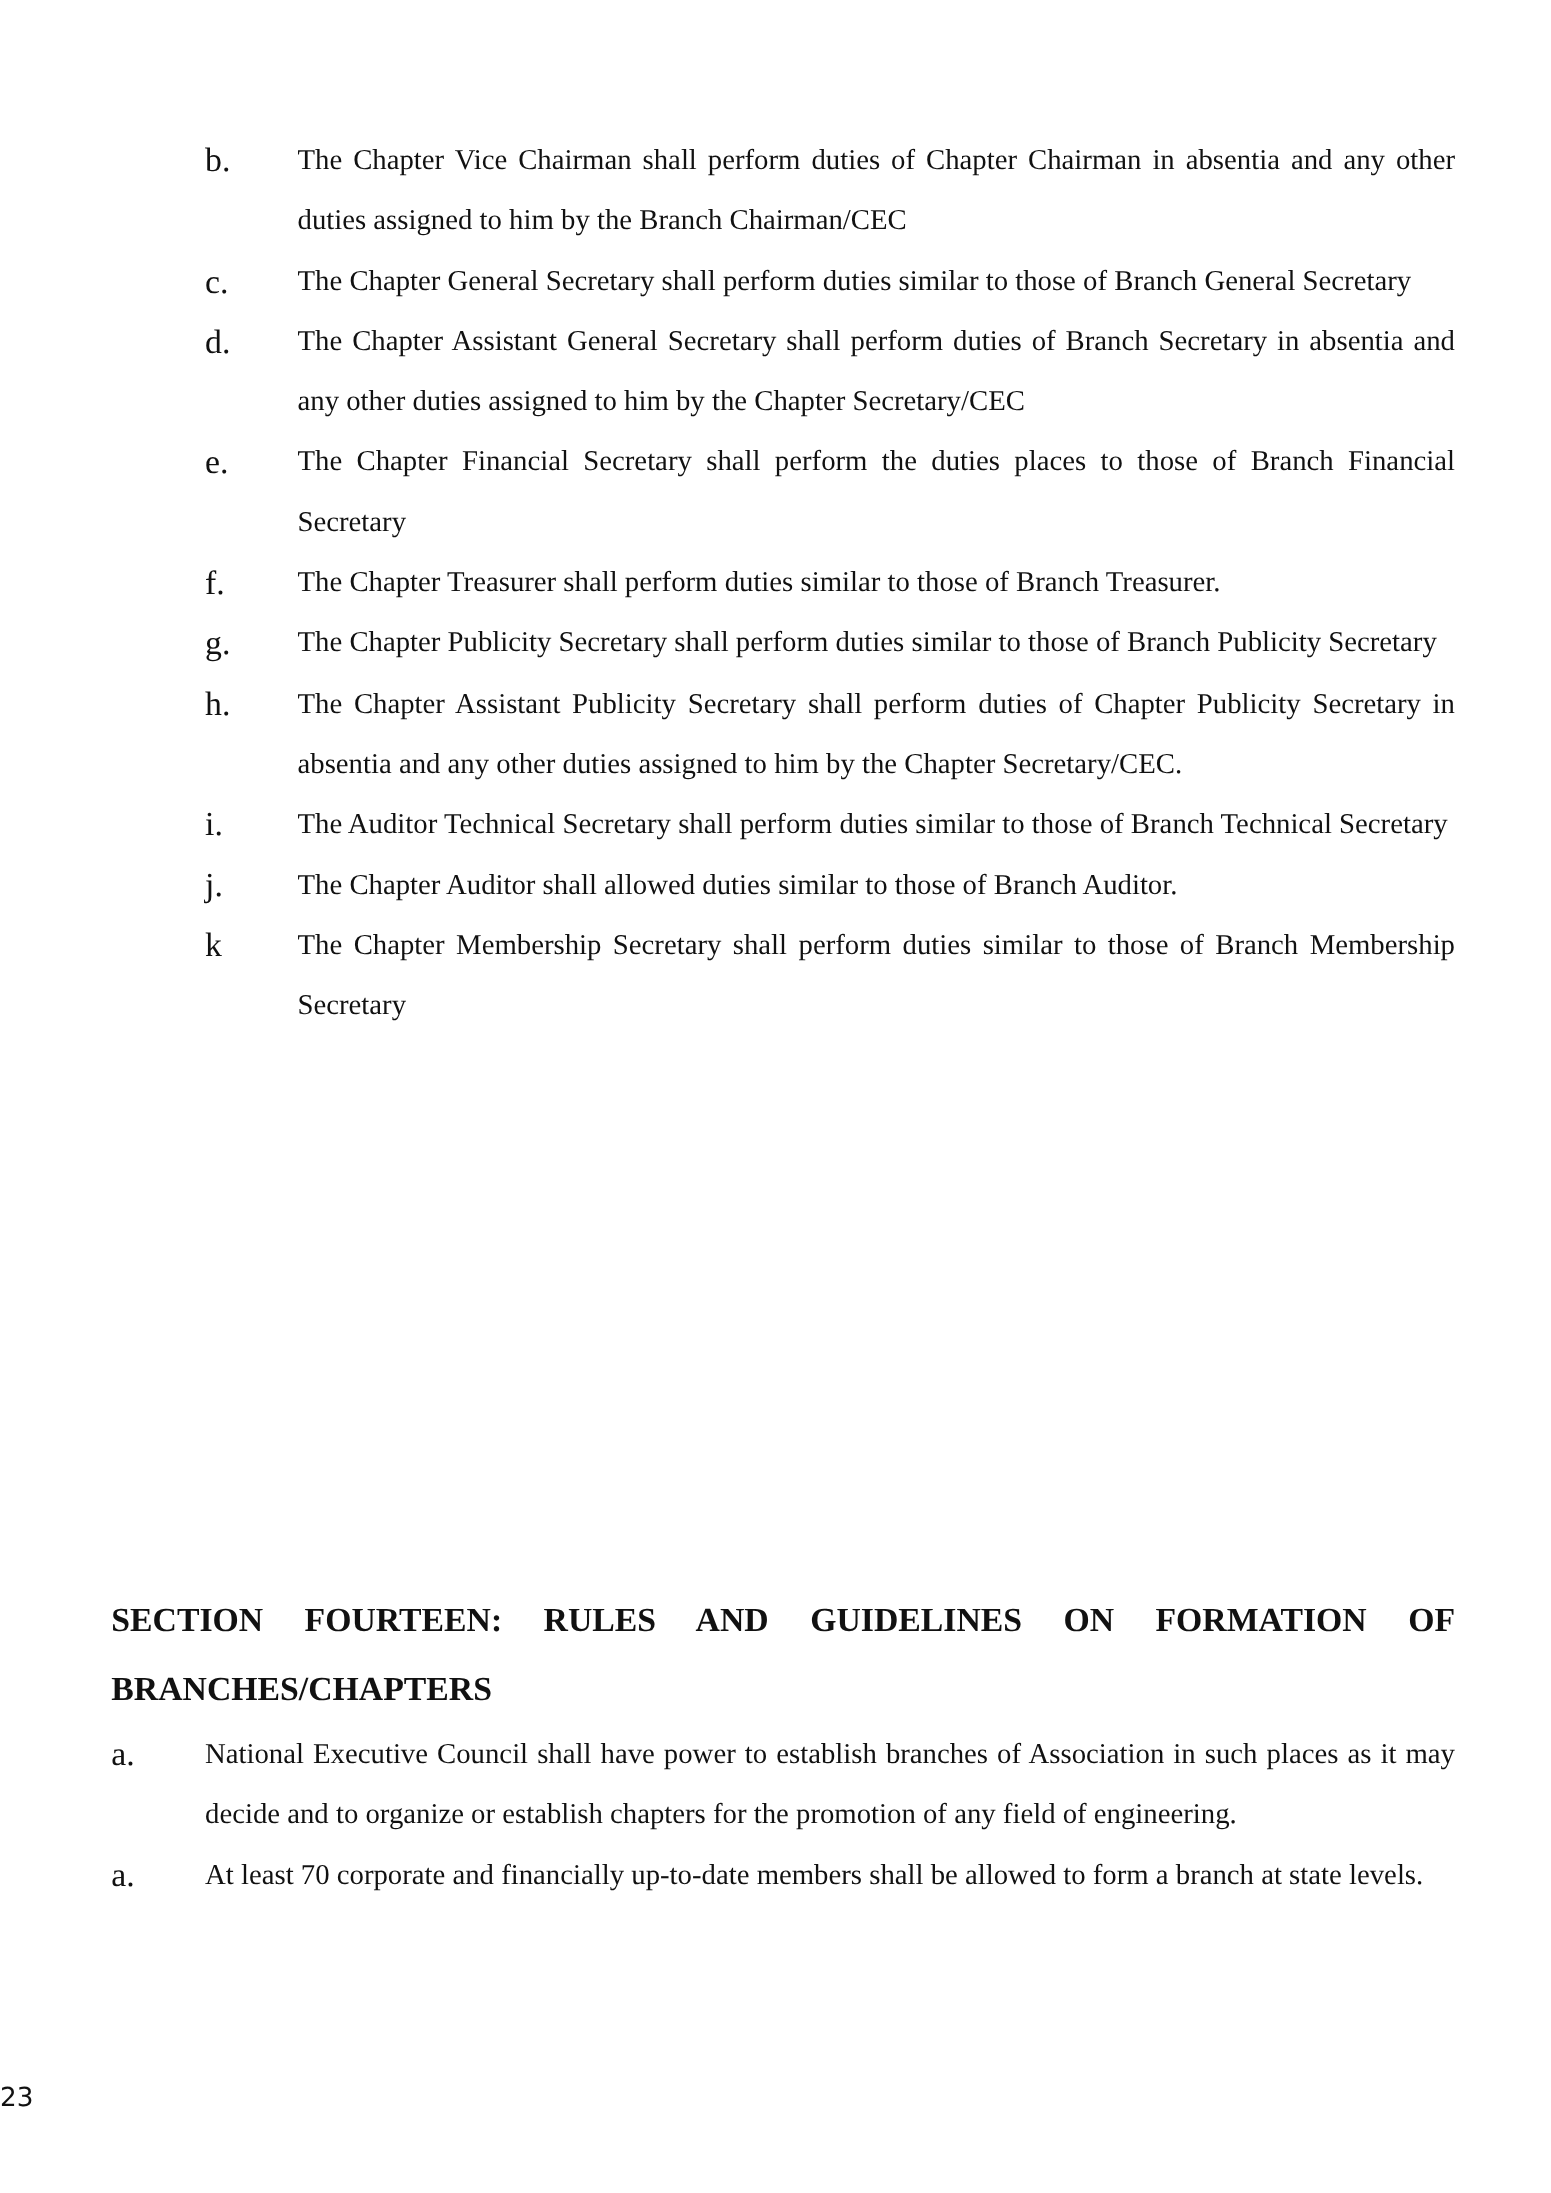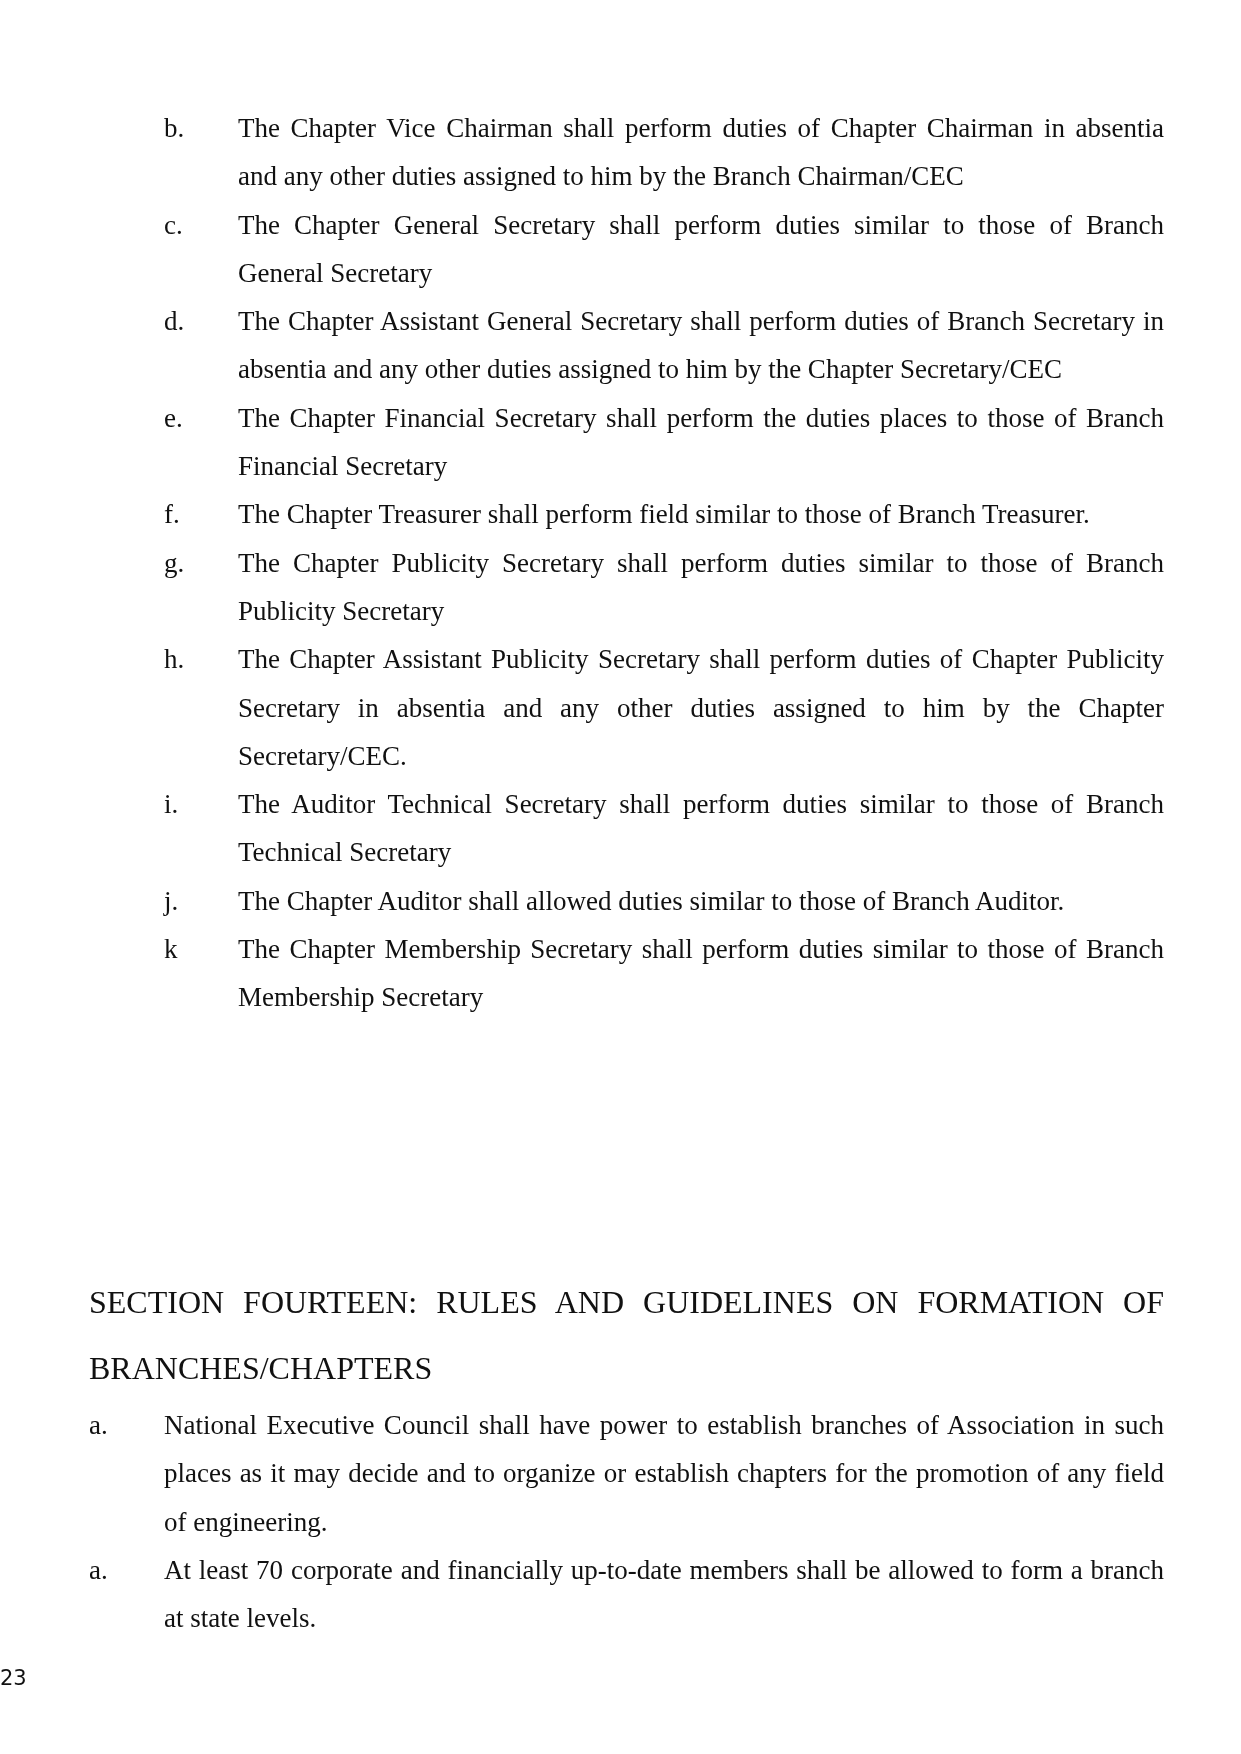--- a/index.html
+++ b/index.html
@@ -32,34 +32,34 @@
       display: flex;
       align-items: flex-start;
     }
     .item .label {
       flex: 0 0 74px;
       font-size: 27px;
       line-height: 48.3px;
     }
     .item .text {
       flex: 1 1 auto;
-      font-size: 27px;
+      font-size: 23px;
       line-height: 48.3px;
       text-align: justify;
     }
     .section {
       position: absolute;
       left: 89px;
       top: 1269px;
       width: 1075px;
     }
     .section-heading {
-      font-weight: normal;
-      font-size: 32px;
-      line-height: 66px;
+      font-weight: bold;
+      font-size: 27px;
+      line-height: 55px;
       text-align: justify;
       margin: 0;
       word-spacing: 6px;
     }
     .section .item .label {
       flex: 0 0 75px;
     }
     .page-number {
       position: absolute;
       left: 0;
@@ -88,21 +88,21 @@
     <div class="item">
       <span class="label">d.</span>
       <span class="text">The Chapter Assistant General Secretary shall perform duties of Branch Secretary in absentia and any other duties assigned to him by the Chapter Secretary/CEC</span>
     </div>
     <div class="item">
       <span class="label">e.</span>
       <span class="text">The Chapter Financial Secretary shall perform the duties places to those of Branch Financial Secretary</span>
     </div>
     <div class="item">
       <span class="label">f.</span>
-      <span class="text">The Chapter Treasurer shall perform field similar to those of Branch Treasurer.</span>
+      <span class="text">The Chapter Treasurer shall perform duties similar to those of Branch Treasurer.</span>
     </div>
     <div class="item">
       <span class="label">g.</span>
       <span class="text">The Chapter Publicity Secretary shall perform duties similar to those of Branch Publicity Secretary</span>
     </div>
     <div class="item">
       <span class="label">h.</span>
       <span class="text">The Chapter Assistant Publicity Secretary shall perform duties of Chapter Publicity Secretary in absentia and any other duties assigned to him by the Chapter Secretary/CEC.</span>
     </div>
     <div class="item">

